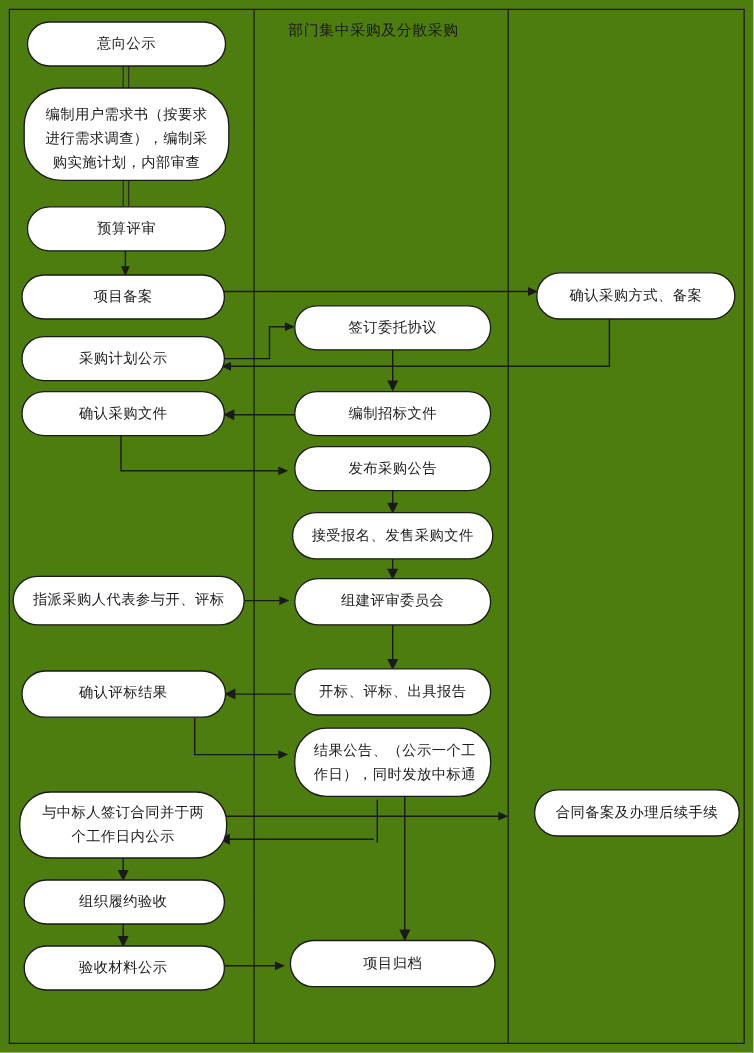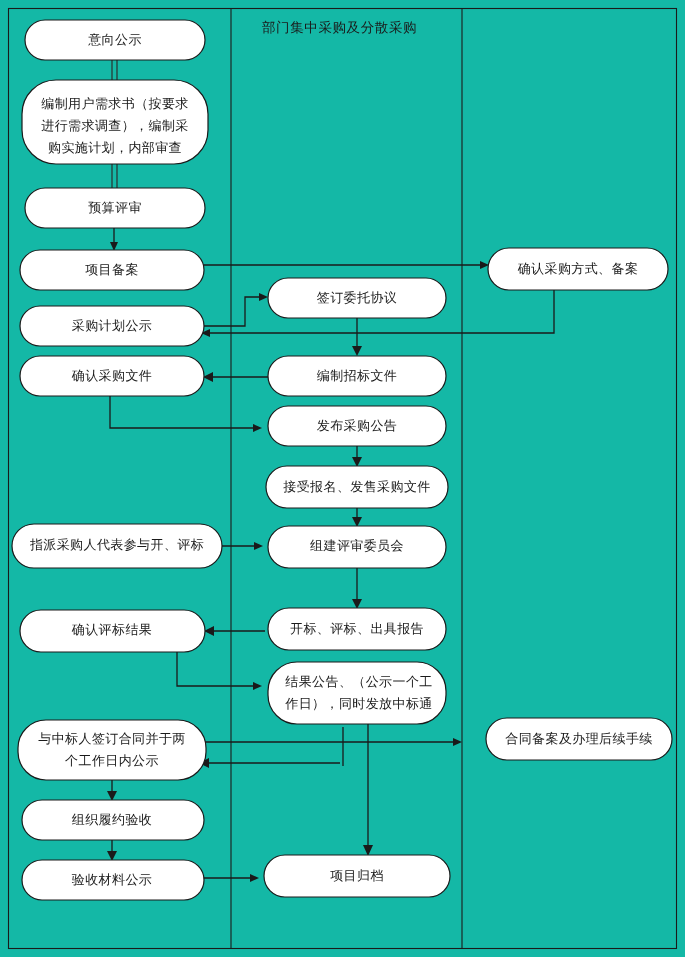--- a/index.html
+++ b/index.html
@@ -7,21 +7,21 @@
     padding: 0;
     background: #ffffff;
   }
   body {
     font-family: "Liberation Serif", "DejaVu Serif", serif;
   }
   #flow-root {
     position: relative;
     width: 685px;
     height: 957px;
-    background: #14b8a6;
+    background: #4d7c0f;
     overflow: hidden;
   }
   svg#flow-svg {
     position: absolute;
     top: 0;
     left: 0;
     width: 685px;
     height: 957px;
   }
   .frame-line {

